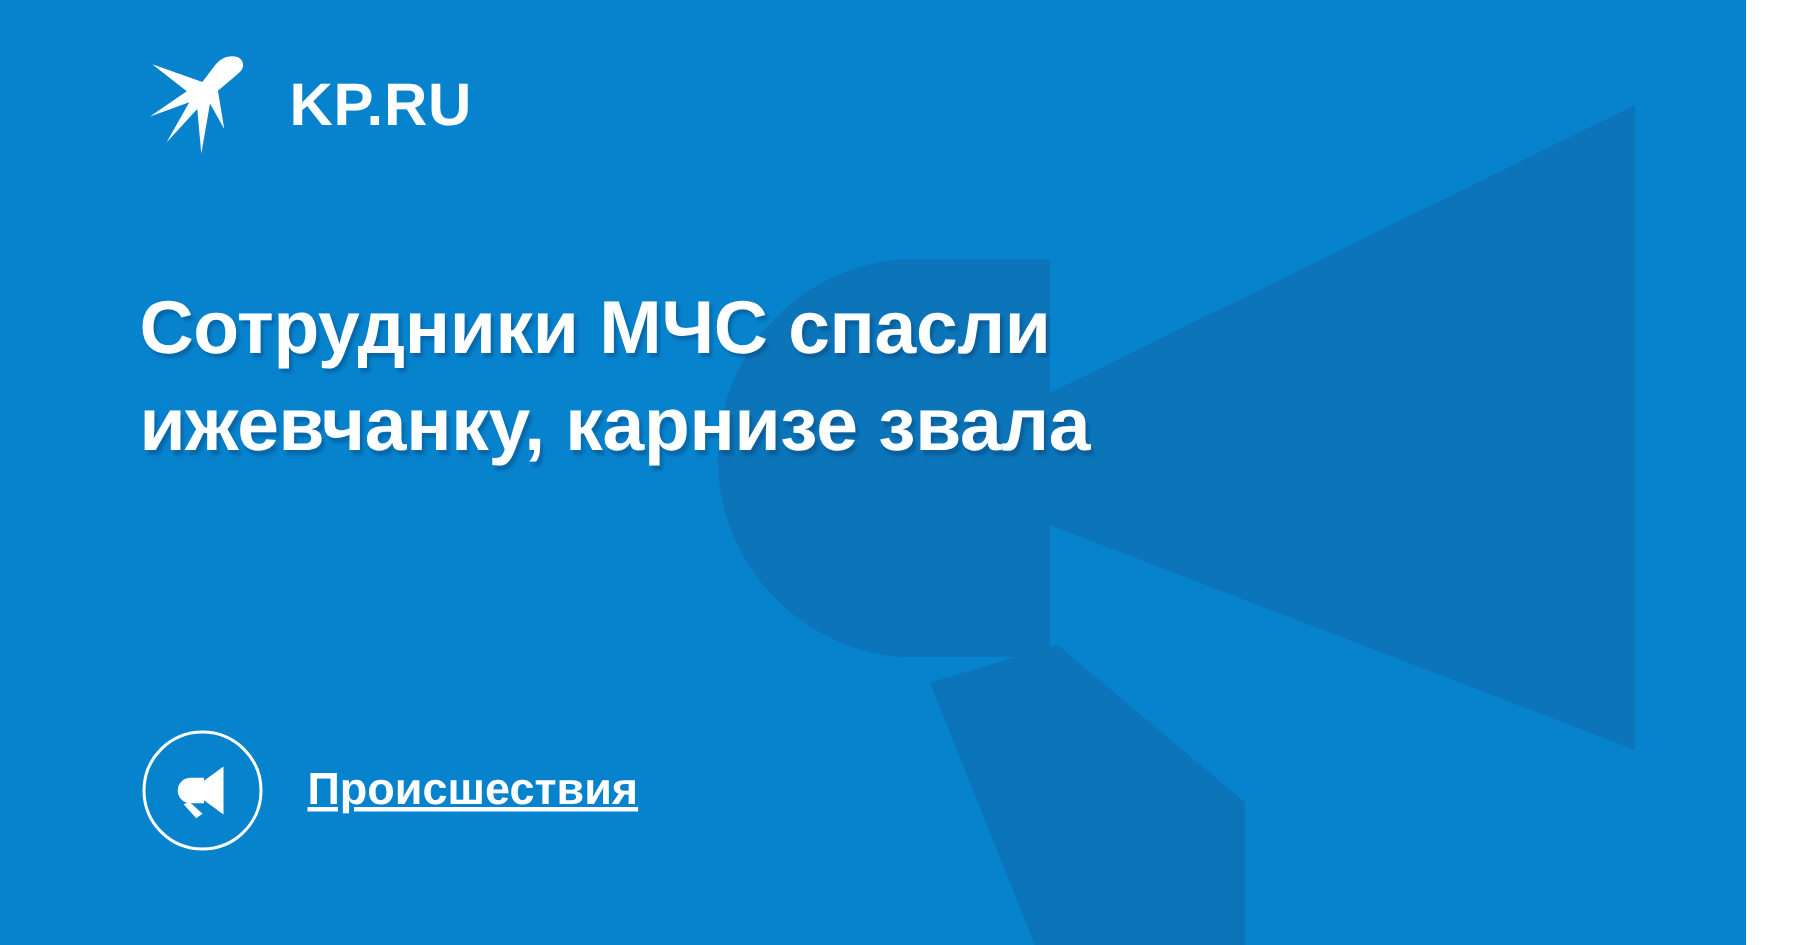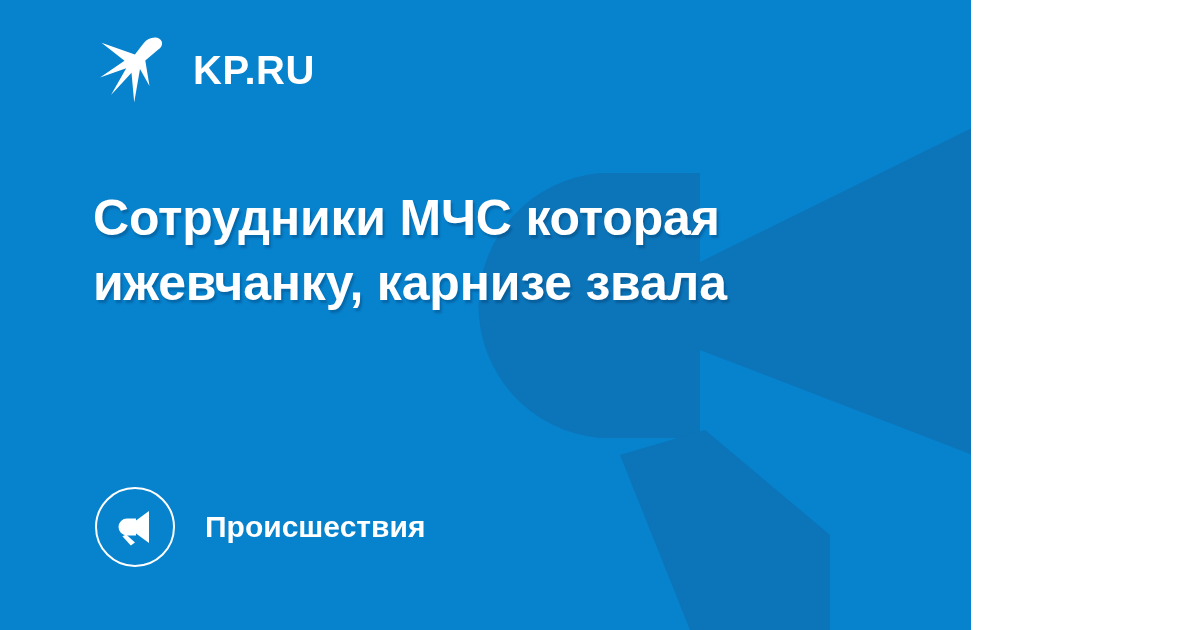--- a/index.html
+++ b/index.html
@@ -2,21 +2,21 @@
 <html><head>
 <meta charset="utf-8">
 <style>
   html, body {
     margin: 0;
     padding: 0;
     background: #ffffff;
   }
   #card {
     position: relative;
-    width: 971px;
+    width: 1164px;
     height: 630px;
     overflow: hidden;
     background: #0782cd;
     font-family: "Liberation Sans", "DejaVu Sans", sans-serif;
   }
 
   
   #bg-watermark {
     position: absolute;
     inset: 0;
@@ -91,20 +91,21 @@
     height: 44px;
     display: block;
   }
   #category-label {
     margin-left: 30px;
     color: #ffffff;
     font-size: 30px;
     font-weight: 700;
     line-height: 1;
     white-space: nowrap;
+    text-decoration: underline;
   }
 </style>
 </head>
 <body>
 
 <div id="card">
 
   <svg id="bg-watermark" viewBox="0 0 1200 630" xmlns="http://www.w3.org/2000/svg" aria-hidden="true">
 
     <path d="M1090,70 L1090,500 L700,350 L700,262 Z" fill="#0c74b8"></path>
@@ -120,21 +121,21 @@
       <path fill="#ffffff" d="M62.5,4.5 C58.0,4.2 53.6,6.3 50.6,10.2
                L41.9,21.6 L8.5,9.8 L31.5,27.8 L7.0,44.6 L33.2,35.2
                L18.0,62.0 L38.5,39.7 L41.2,69.5 L47.0,36.0
                L56.5,53.0 L52.3,27.5 L65.3,16.5
                C70.5,13.0 70.0,7.5 66.0,5.4 C64.9,4.8 63.7,4.6 62.5,4.5 Z"></path>
     </svg>
     <div id="brand-text">KP.RU</div>
   </div>
 
   <div id="headline">
-    <div class="headline-line">Сотрудники МЧС которая</div>
+    <div class="headline-line">Сотрудники МЧС спасли</div>
     <div class="headline-line">ижевчанку, карнизе звала</div>
   </div>
 
   <div id="category-badge">
     <div id="category-icon-circle">
       <svg id="megaphone-icon" viewBox="0 0 44 44" xmlns="http://www.w3.org/2000/svg" aria-hidden="true">
         <path fill="#ffffff" d="M36,6 L36,38 L23,28.5 L23,15.5 Z"></path>
         <path fill="#ffffff" d="M23,13.5 L23,30.5 L14,30.5
                  A8.5,8.5 0 0 1 14,13.5 Z"></path>
         <path fill="#ffffff" d="M13.2,29.5 L22,37.5 L17.8,40.5 L9.4,31.2 Z"></path>

